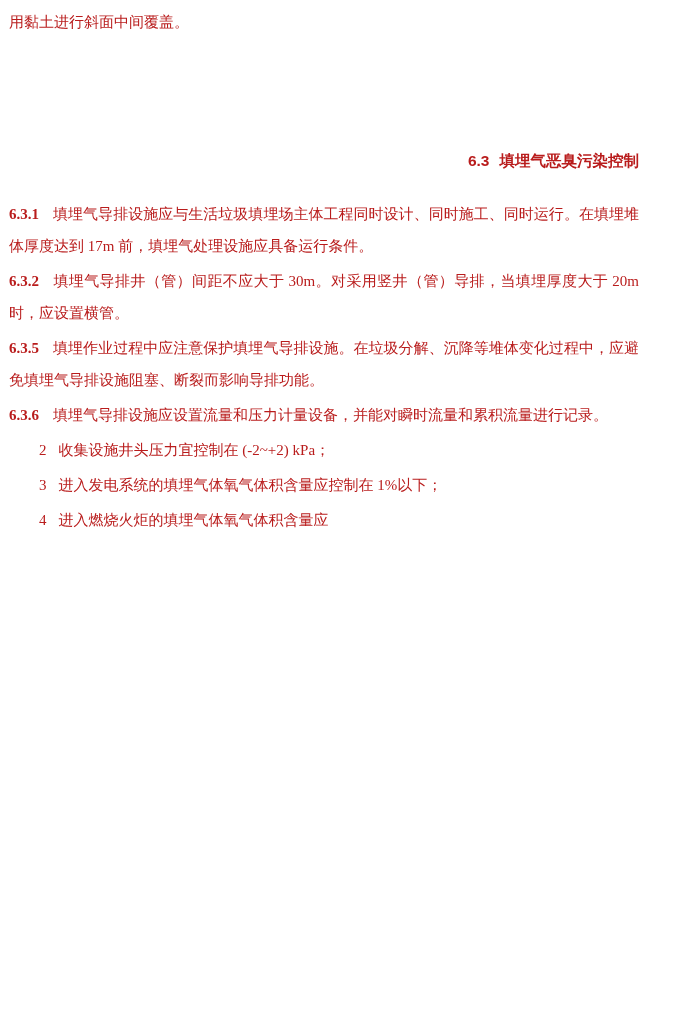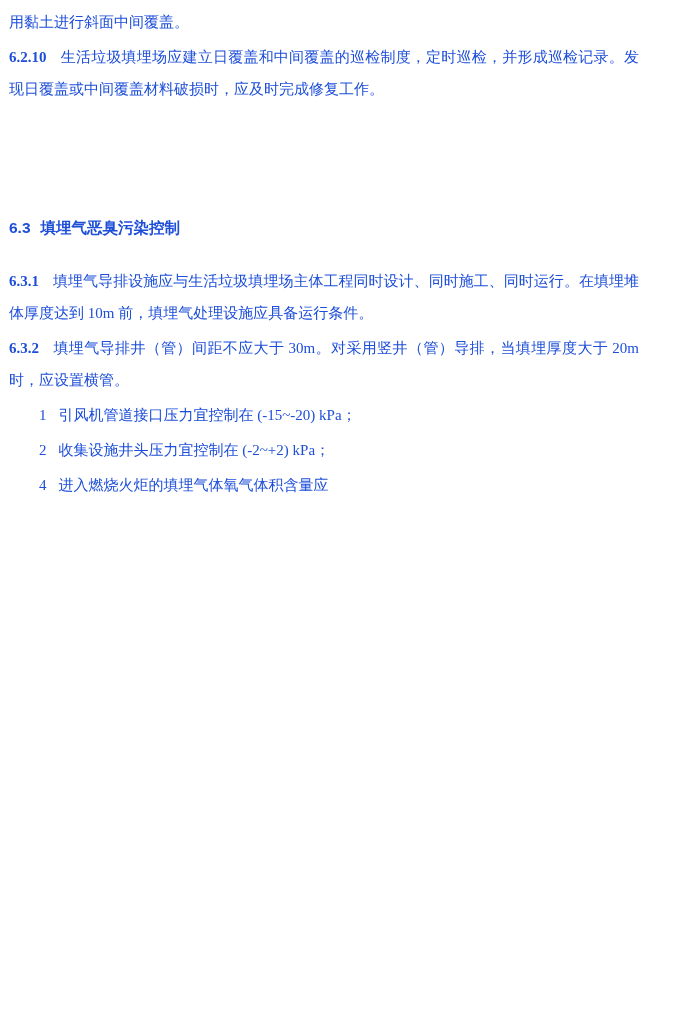--- a/index.html
+++ b/index.html
@@ -8,37 +8,37 @@
     background: #ffffff;
   }
   .page {
     position: relative;
     width: 663px;
     height: 1023px;
     overflow: hidden;
     box-sizing: border-box;
     padding: 6px 24px 0 9px;
     background: #ffffff;
-    color: #1d4ed8;
+    color: #b91c1c;
     font-family: "Liberation Serif", "DejaVu Serif", serif;
     font-size: 15px;
     line-height: 32px;
     text-align: justify;
   }
   .para {
     margin: 0 0 3px 0;
   }
   .clause-num {
     font-weight: bold;
     margin-right: 14px;
     white-space: nowrap;
   }
   .heading {
     margin: 107px 0 21px 0;
-    text-align: left;
+    text-align: right;
     font-weight: bold;
     font-family: "Liberation Sans", "DejaVu Sans", sans-serif;
     font-size: 15.5px;
   }
   .heading .sec-num {
     margin-right: 10px;
   }
   .sub-item {
     margin: 0 0 3px 0;
     padding-left: 30px;
@@ -47,36 +47,37 @@
     margin-right: 12px;
   }
 </style>
 </head>
 <body>
 
 <div class="page">
 
   <p class="para"><span>用黏土进行斜面中间覆盖。</span></p>
 
-  <p class="para"><span class="clause-num">6.2.10</span><span>生活垃圾填埋场应建立日覆盖和中间覆盖的巡检制度，定时巡检，并形成巡检记录。发现日覆盖或中间覆盖材料破损时，应及时完成修复工作。</span></p>
 
 
 
 
   <p class="heading"><span class="sec-num">6.3</span><span>填埋气恶臭污染控制</span></p>
 
-  <p class="para"><span class="clause-num">6.3.1</span><span>填埋气导排设施应与生活垃圾填埋场主体工程同时设计、同时施工、同时运行。在填埋堆体厚度达到 10m 前，填埋气处理设施应具备运行条件。</span></p>
+  <p class="para"><span class="clause-num">6.3.1</span><span>填埋气导排设施应与生活垃圾填埋场主体工程同时设计、同时施工、同时运行。在填埋堆体厚度达到 17m 前，填埋气处理设施应具备运行条件。</span></p>
 
   <p class="para"><span class="clause-num">6.3.2</span><span>填埋气导排井（管）间距不应大于 30m。对采用竖井（管）导排，当填埋厚度大于 20m 时，应设置横管。</span></p>
 
 
 
+  <p class="para"><span class="clause-num">6.3.5</span><span>填埋作业过程中应注意保护填埋气导排设施。在垃圾分解、沉降等堆体变化过程中，应避免填埋气导排设施阻塞、断裂而影响导排功能。</span></p>
+
+  <p class="para"><span class="clause-num">6.3.6</span><span>填埋气导排设施应设置流量和压力计量设备，并能对瞬时流量和累积流量进行记录。</span></p>
 
 
 
-  <p class="sub-item"><span class="item-num">1</span><span>引风机管道接口压力宜控制在 (-15~-20) kPa；</span></p>
-
   <p class="sub-item"><span class="item-num">2</span><span>收集设施井头压力宜控制在 (-2~+2) kPa；</span></p>
 
+  <p class="sub-item"><span class="item-num">3</span><span>进入发电系统的填埋气体氧气体积含量应控制在 1%以下；</span></p>
 
   <p class="sub-item"><span class="item-num">4</span><span>进入燃烧火炬的填埋气体氧气体积含量应</span></p>
 
 </div>
 
 </body></html>

